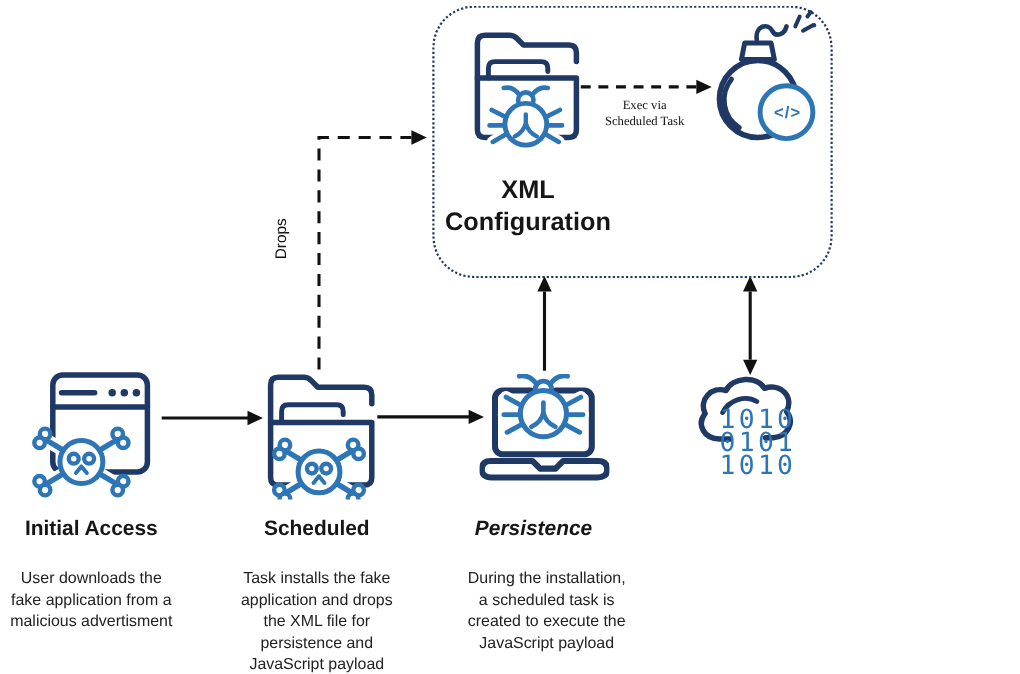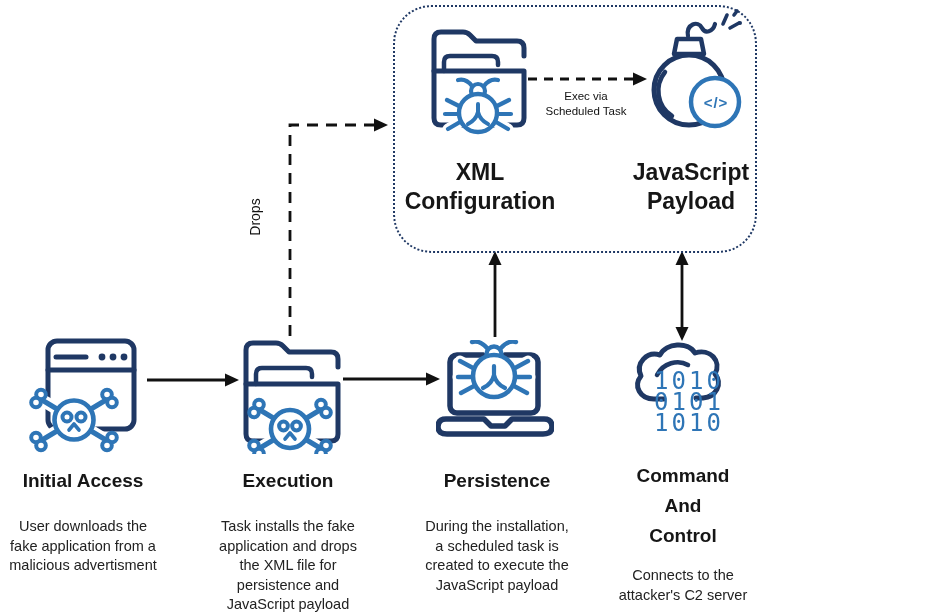--- a/index.html
+++ b/index.html
@@ -22,21 +22,21 @@
     font-weight:700;font-size:23px;line-height:29px;
     color:#161616;text-align:center;
   }
   .group-box{
     left:393px;top:5px;width:360px;height:244px;
     border:2.5px dotted #1f3864;border-radius:38px;
     background:transparent;
   }
   .exec-label{
     left:534px;top:89px;width:104px;
-    font-size:11.5px;line-height:14.5px;color:#111;text-align:center;
+    font-size:11.5px;line-height:14.5px;color:#111;text-align:center;font-family:Liberation Serif, serif;
   }
   .drops-label{
     left:233px;top:207px;width:48px;height:20px;
     font-size:14px;color:#111;text-align:center;
     transform:rotate(-90deg);
   }
   .cloud-binary{
     left:645px;top:371px;width:88px;
     font-family:"DejaVu Sans Mono",monospace;font-weight:400;
     font-size:24px;line-height:21px;letter-spacing:3px;
@@ -102,22 +102,20 @@
     <path fill="#ffffff" stroke="#1f3864" stroke-width="4.5" stroke-linejoin="round" d="M34,31 h24 l3,15 h-30 z"></path>
     <path class="navy-s" stroke-width="4.2" d="M45,28 c-2,-12 10,-16 14,-8 c3,6 11,4 13,-4"></path>
     <path class="navy-s" stroke-width="3.6" d="M80,16 l4,-9 M87,20 l9,-5 M91,7 l3,-4"></path>
     <circle fill="#1f3864" cx="97" cy="15" r="2"></circle>
     <circle class="blue-sw" stroke-width="4.5" cx="72" cy="94" r="24"></circle>
   </svg>
   <div class="abs code-glyph ml">&lt;/&gt;</div>
 
   <div class="abs box-label ml" style="left:390px;top:158px;width:180px;">XML
 Configuration</div>
-  <div class="abs box-label ml" style="left:601px;top:158px;width:180px;">JavaScript
-Payload</div>
   <div class="abs exec-label ml">Exec via
 Scheduled Task</div>
 
   <div class="abs drops-label">Drops</div>
 
   <svg class="abs" style="left:28px;top:336px;" width="112" height="118" viewBox="0 0 112 118">
     <rect class="navy-s" stroke-width="5" x="20" y="5" width="86" height="88" rx="9"></rect>
     <line class="navy-s" stroke-width="5" x1="28" y1="21" x2="58" y2="21"></line>
     <circle fill="#1f3864" cx="74" cy="21" r="3.4"></circle>
     <circle fill="#1f3864" cx="85" cy="21" r="3.4"></circle>
@@ -172,34 +170,29 @@
 
   <svg class="abs" style="left:630px;top:341px;" width="106" height="64" viewBox="0 0 106 64">
     <path class="navy-s" stroke-width="5" d="M34,58 H24 C10,58 3,45 11,35 C5,22 17,10 30,14 C36,2 58,0 65,12 C80,7 92,20 85,33 C93,43 86,56 73,57 H66"></path>
     <path class="navy-s" stroke-width="4.5" d="M27,34 C33,22 48,18 58,24"></path>
   </svg>
   <div class="abs cloud-binary ml">1010
 0101
 1010</div>
 
   <div class="abs stage-title ml" style="left:-7px;top:469px;width:180px;">Initial Access</div>
-  <div class="abs stage-title ml" style="left:198px;top:469px;width:180px;">Execution</div>
-  <div class="abs stage-title ml" style="left:407px;top:469px;width:180px;">Persistence</div>
-  <div class="abs stage-title three-line ml" style="left:593px;top:461px;width:180px;">Command
-And
-Control</div>
+  <div class="abs stage-title ml" style="left:198px;top:469px;width:180px;">Scheduled</div>
+  <div class="abs stage-title ml" style="left:395px;top:469px;width:180px;font-style:italic;">Persistence</div>
 
   <div class="abs stage-desc ml" style="left:-7px;top:517px;width:180px;">User downloads the
 fake application from a
 malicious advertisment</div>
   <div class="abs stage-desc ml" style="left:198px;top:517px;width:180px;">Task installs the fake
 application and drops
 the XML file for
 persistence and
 JavaScript payload</div>
   <div class="abs stage-desc ml" style="left:407px;top:517px;width:180px;">During the installation,
 a scheduled task is
 created to execute the
 JavaScript payload</div>
-  <div class="abs stage-desc ml" style="left:593px;top:566px;width:180px;">Connects to the
-attacker's C2 server</div>
 
 </div>
 
 </body></html>

